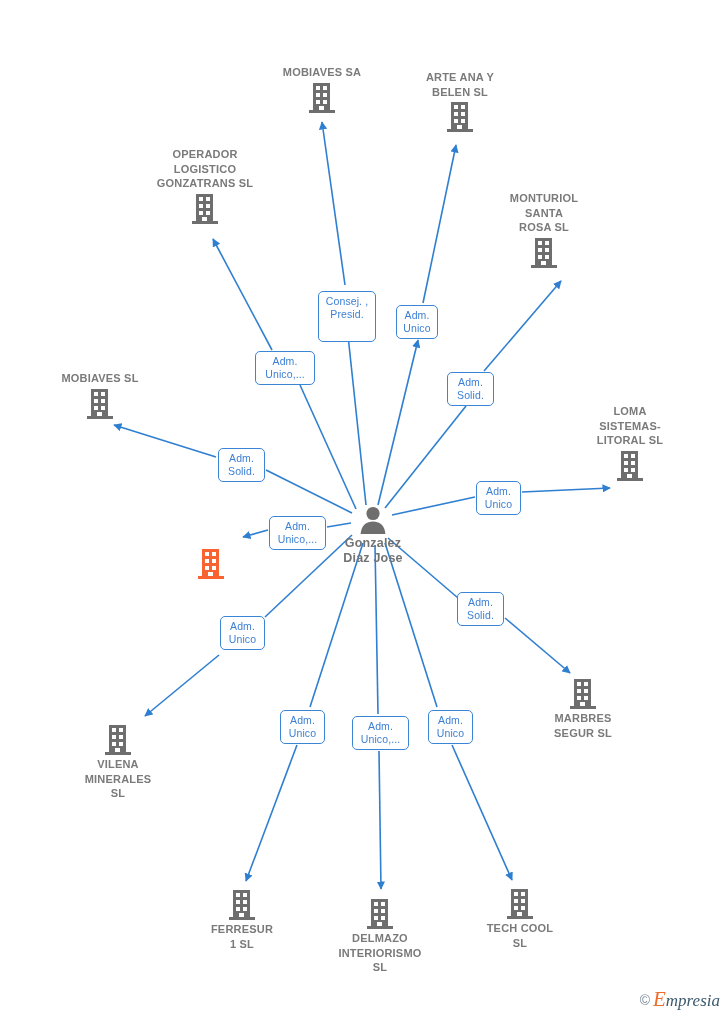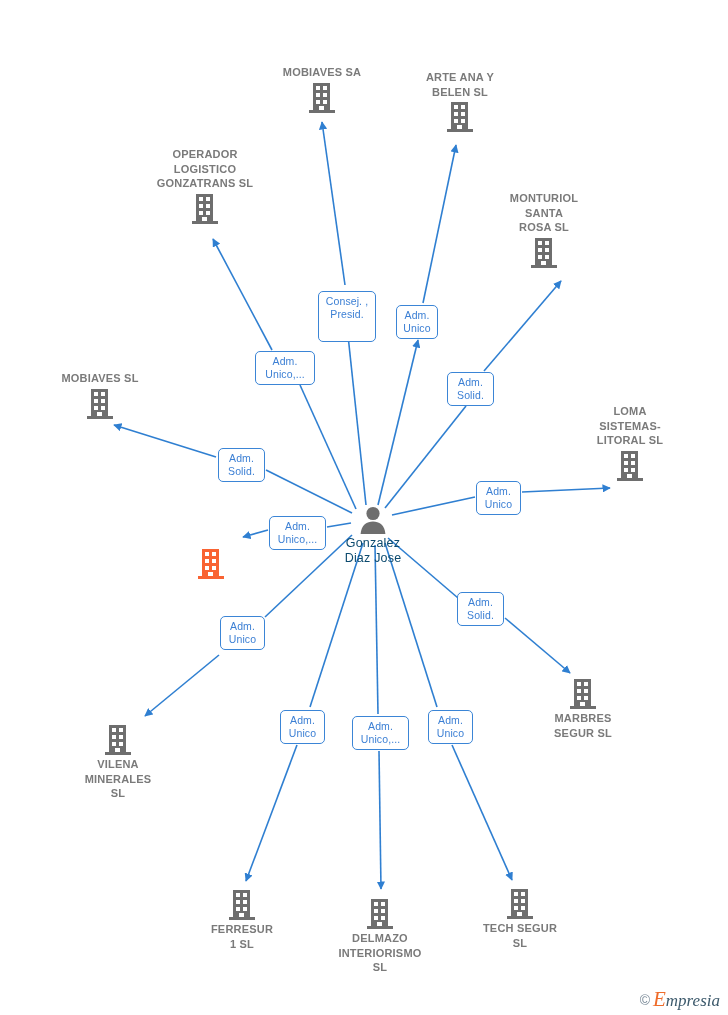--- a/index.html
+++ b/index.html
@@ -11,21 +11,21 @@
   svg.edges{position:absolute;left:0;top:0;width:728px;height:1015px;pointer-events:none;}
 
   
   .node{position:absolute;width:160px;margin-left:-80px;text-align:center;}
   .node .glyph{display:block;line-height:1;}
   .node .glyph svg{display:block;margin:0 auto;}
   .node .caption{
     display:block;font-size:11px;line-height:14.5px;color:#7a7a7a;
     letter-spacing:.2px;font-weight:bold;white-space:pre-line;margin-top:1px;
   }
-  .node.person .caption{font-weight:normal;font-size:12.5px;line-height:15px;color:#0c4a6e;}
+  .node.person .caption{font-weight:bold;font-size:12.5px;line-height:15px;color:#737373;}
   .node.caption-above .caption{margin-top:0;margin-bottom:2px;}
   .node.highlight .caption{color:#6b6b6b;}
 
   
   .elabel{
     position:absolute;box-sizing:border-box;
     background:#ffffff;border:1.4px solid #3b85d6;border-radius:5px;
     color:#3b7fd4;font-size:10.5px;line-height:13px;text-align:center;
     padding:3px 5px;white-space:pre-line;letter-spacing:.1px;
   }
@@ -320,21 +320,21 @@
           <rect x="8" y="4" width="4" height="4"></rect>
             <rect x="15" y="4" width="4" height="4"></rect>
           <rect x="8" y="11" width="4" height="4"></rect>
             <rect x="15" y="11" width="4" height="4"></rect>
           <rect x="8" y="18" width="4" height="4"></rect>
             <rect x="15" y="18" width="4" height="4"></rect>
           <rect x="11" y="24" width="5" height="4"></rect>
         </g>
       </svg>
     </span>
-    <span class="caption">TECH SEGUR
+    <span class="caption">TECH COOL
 SL</span>
   </div>
 
   <div class="node person" style="left:373px;top:505px;">
     <span class="glyph">
       <svg width="30" height="30" viewBox="0 0 30 30" aria-hidden="true">
         <circle cx="15" cy="8.5" r="6.6" fill="#6e6e6e"></circle>
         <path d="M 2.6 29 C 3.2 19.8 9 16.4 15 16.4 C 21 16.4 26.8 19.8 27.4 29 Z" fill="#6e6e6e"></path>
       </svg>
     </span>

